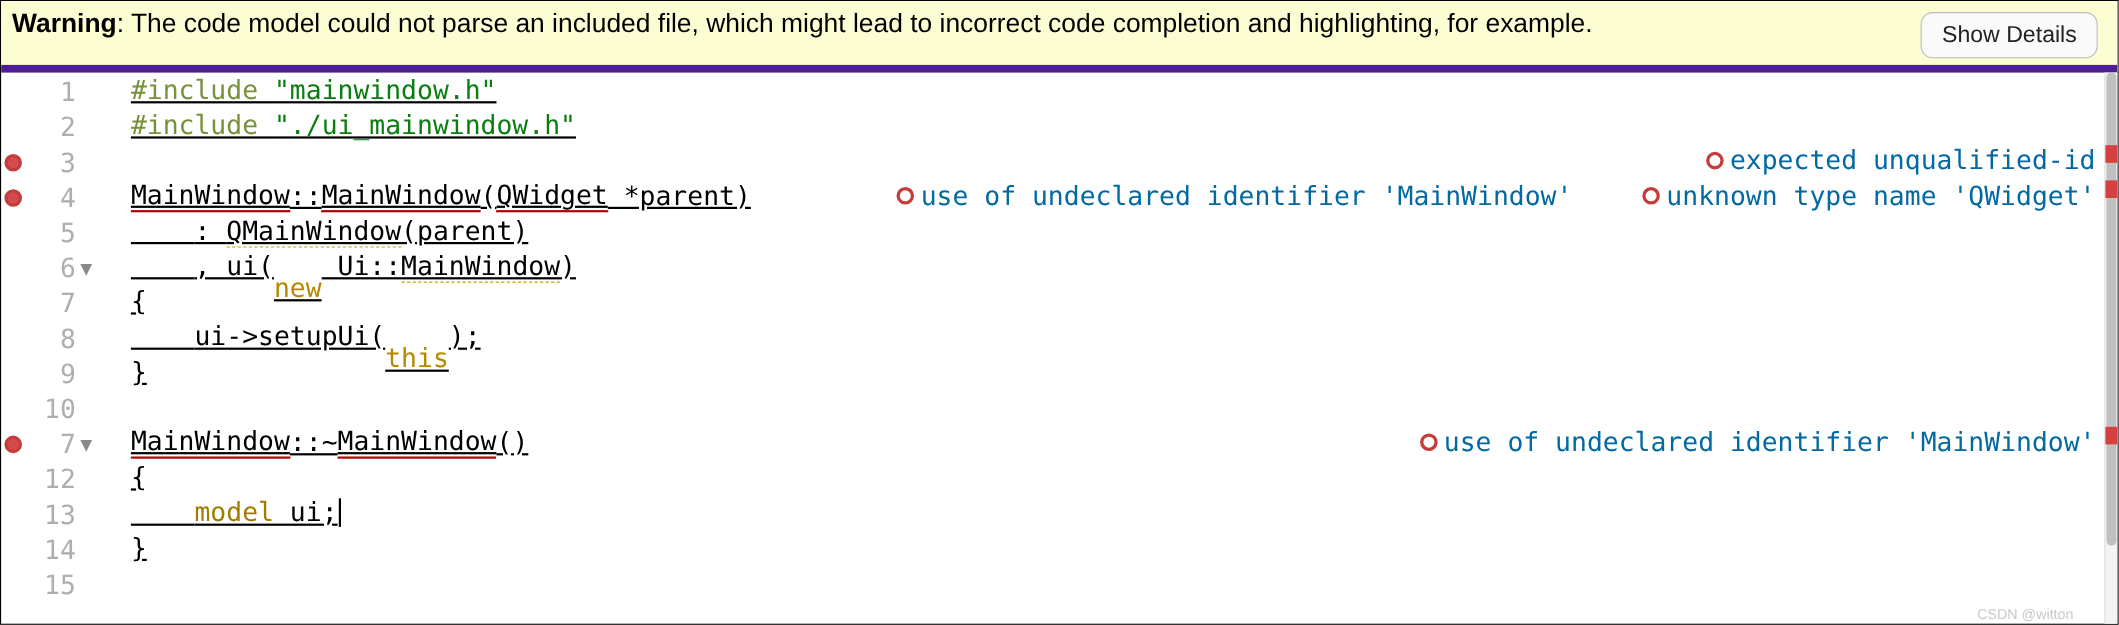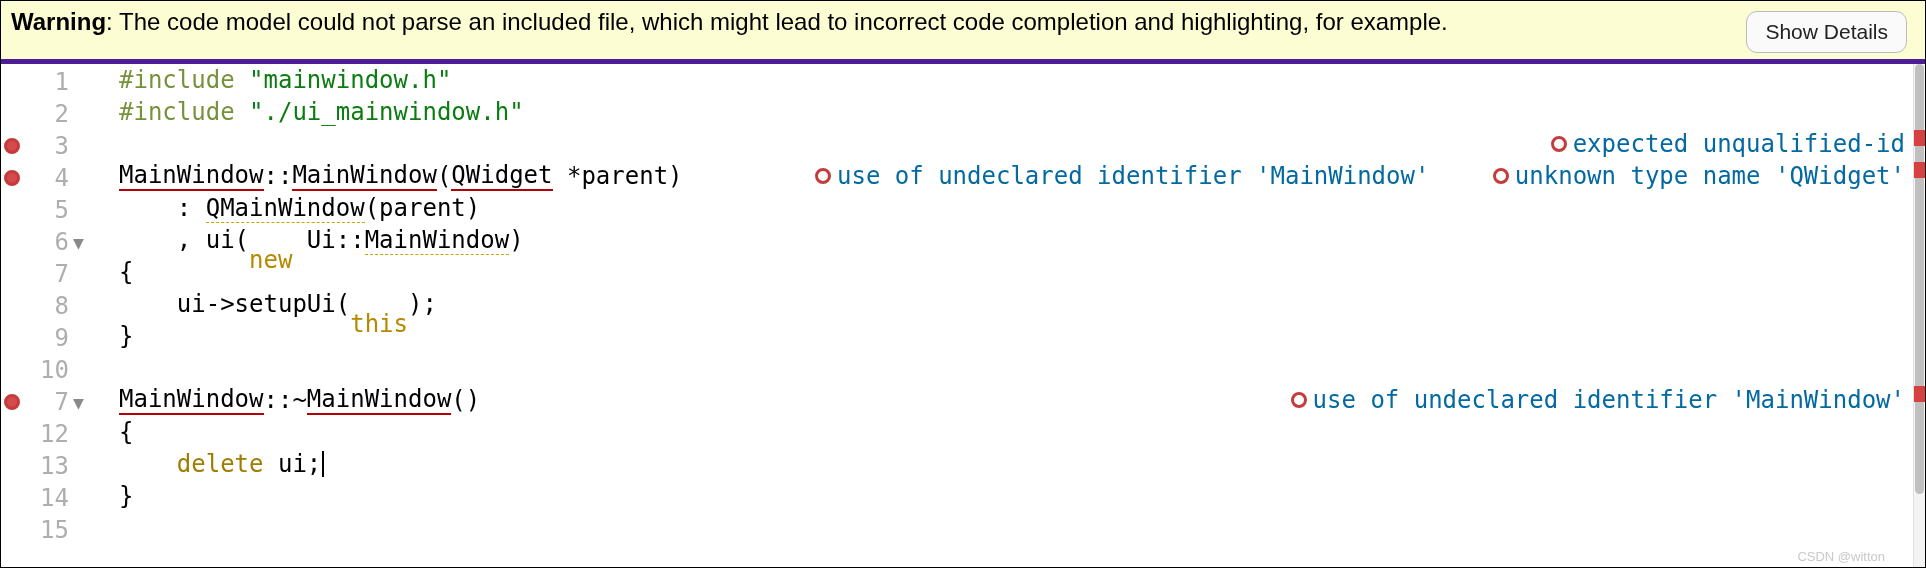--- a/index.html
+++ b/index.html
@@ -4,21 +4,21 @@
 <style>
   * { box-sizing: border-box; margin: 0; padding: 0; }
   html, body { width: 1926px; height: 568px; font-family: Arial, Helvetica, sans-serif; background: #fff; overflow: hidden; }
   body { border: 1px solid #000; }
 
   .warning-bar {
     display: flex;
     align-items: flex-start;
     justify-content: space-between;
     background: #fdfdd3;
-    border-bottom: 5px solid #4c1d95;
+    border-bottom: 7px solid #4c1d95;
     padding: 6px 10px 6px 10px;
     min-height: 62px;
   }
   .warning-text { font-size: 24px; color: #000; line-height: 1.25; flex: 1; padding-right: 20px; }
   .warning-text b { font-weight: bold; }
   .warning-buttons { display: flex; gap: 22px; padding-top: 4px; padding-right: 8px; }
   .btn {
     background: #fafafa;
     border: 1px solid #bbb;
     border-radius: 11px;
@@ -39,21 +39,21 @@
   }
   .gutter-markers { width: 22px; }
   .gutter-numbers { width: 48px; text-align: right; color: #aeaeae; }
   .gutter-fold { width: 24px; text-align: left; }
   .gutter-markers, .gutter-numbers, .gutter-fold { padding-top: 2px; }
   .code-area { flex: 1; position: relative; }
 
   .line-row { height: 32px; display:flex; align-items:center; justify-content:flex-end; padding-right:2px;}
   .marker-row { height: 32px; display:flex; align-items:center; justify-content:center; }
   .fold-row { height: 32px; display:flex; align-items:center; justify-content:flex-start; padding-left:2px; color:#8a8a8a; font-size:18px;}
-  .code-row { height: 32px; position: relative; display:flex; align-items:center; white-space: pre; padding-left: 24px; }
+  .code-row { height: 32px; position: relative; display:flex; align-items:center; white-space: pre; padding-left: 24px; text-decoration: underline; }
 
   .tok-pp { color: #77923b; }
   .tok-str { color: #0b7d10; }
   .tok-kw { color: #b58900; margin-top: 39px; }
   .tok-kw2 { color: #a07d00; }
   .underline-red { border-bottom: 2px solid #b30000; }
   .underline-soft { border-bottom: 1px dashed #c5a300; }
   .cursor { display:inline-block; width:2px; height:26px; background:#000; vertical-align:middle; margin-left:1px;}
 
   .err-bg { position:absolute; left:0; right:0; top:0; bottom:0; background: rgba(255,150,150,0.12); z-index:-1; }
@@ -173,21 +173,21 @@
         <div class="code-row"><div class="err-bg"></div><span></span><div class="hint"><span class="hint-item"><span class="err-circle"></span><span>expected unqualified-id</span></span></div></div>
         <div class="code-row"><div class="err-bg"></div><span></span><span class="underline-red">MainWindow</span><span>::</span><span class="underline-red">MainWindow</span><span>(</span><span class="underline-red">QWidget</span><span> *parent)</span><div class="hint" style="right: 20px; left: 720px; justify-content: space-between;"><span class="hint-item"><span class="err-circle"></span><span>use of undeclared identifier 'MainWindow'</span></span><span class="hint-item"><span class="err-circle"></span><span>unknown type name 'QWidget'</span></span></div></div>
         <div class="code-row"><span>    </span><span>: </span><span class="underline-soft">QMainWindow</span><span>(parent)</span></div>
         <div class="code-row"><span>    </span><span>, ui(</span><span class="tok-kw">new</span><span> Ui::</span><span class="underline-soft">MainWindow</span><span>)</span></div>
         <div class="code-row"><span></span><span>{</span></div>
         <div class="code-row"><span>    </span><span>ui-&gt;setupUi(</span><span class="tok-kw">this</span><span>);</span></div>
         <div class="code-row"><span></span><span>}</span></div>
         <div class="code-row"><span></span></div>
         <div class="code-row"><div class="err-bg"></div><span></span><span class="underline-red">MainWindow</span><span>::~</span><span class="underline-red">MainWindow</span><span>()</span><div class="hint"><span class="hint-item"><span class="err-circle"></span><span>use of undeclared identifier 'MainWindow'</span></span></div></div>
         <div class="code-row"><span></span><span>{</span></div>
-        <div class="code-row"><span>    </span><span class="tok-kw2">delete</span><span> ui;</span><span class="cursor"></span></div>
+        <div class="code-row"><span>    </span><span class="tok-kw2">model</span><span> ui;</span><span class="cursor"></span></div>
         <div class="code-row"><span></span><span>}</span></div>
         <div class="code-row"><span></span></div>
       </div>
   </div>
   <div class="scrollbar">
     <div class="scroll-thumb"></div>
     <div class="scroll-err" style="top:66px"></div>
     <div class="scroll-err" style="top:98px"></div>
     <div class="scroll-err" style="top:322px"></div>
   </div>

